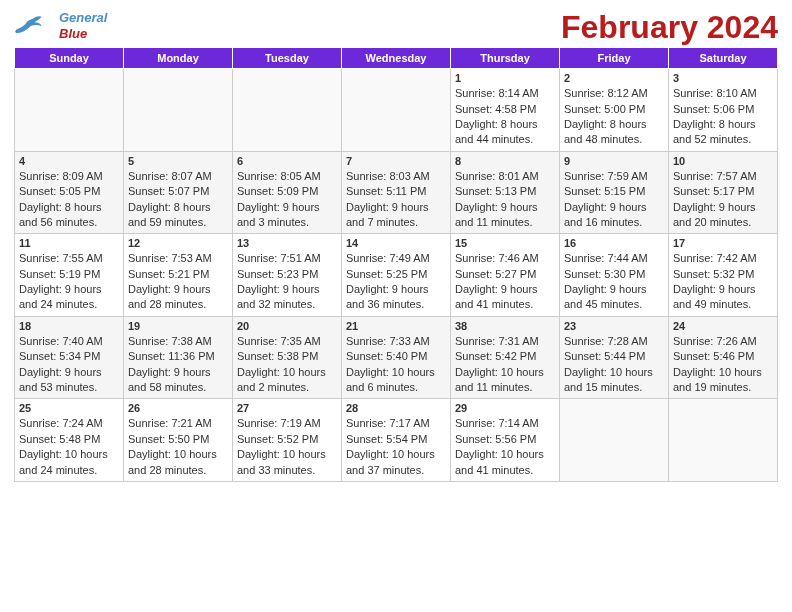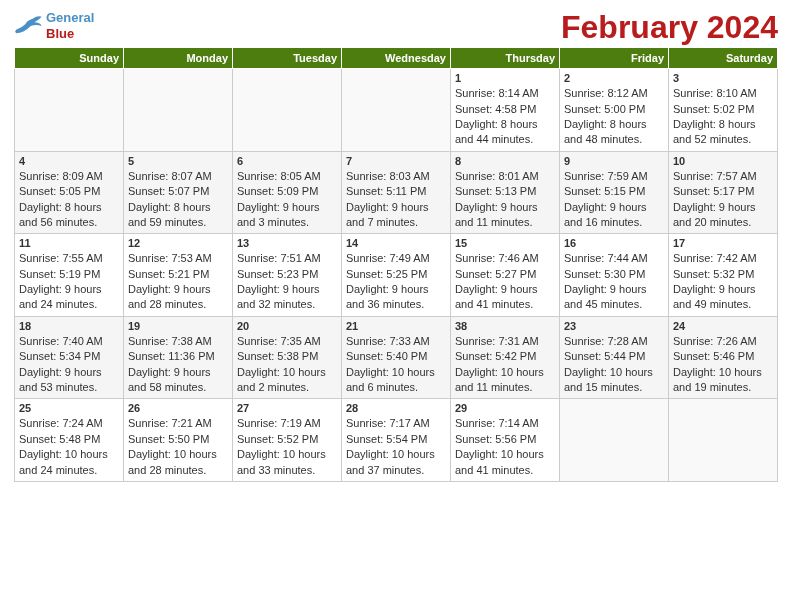--- a/index.html
+++ b/index.html
@@ -17,21 +17,22 @@
     }
     .header-top {
       display: flex;
       align-items: flex-start;
       justify-content: space-between;
       margin-bottom: 2px;
     }
     .logo {
       display: flex;
       align-items: center;
-      gap: 4px;
+      gap: 17px;
+      font-style: italic;
     }
     .logo-text {
       font-size: 13px;
       font-weight: bold;
       color: #333;
       line-height: 1.2;
     }
     .logo-text span {
       color: #4a90c4;
     }
@@ -53,26 +54,26 @@
       color: #333;
       text-align: center;
       margin-bottom: 5px;
     }
     .calendar {
       width: 100%;
       border-collapse: collapse;
       table-layout: fixed;
     }
     .calendar th {
-      background: #4d7c0f;
+      background: #6d28d9;
       color: #fff;
       font-size: 11px;
       font-weight: bold;
       padding: 4px 4px;
-      text-align: right;
+      text-align: center;
       border: 1px solid #fff;
     }
     .calendar td {
       border: 1px solid #ccc;
       vertical-align: top;
       padding: 3px 4px;
       font-size: 9px;
       color: #333;
       height: 78px;
       background: #fff;
@@ -144,21 +145,21 @@
           <td>
             <span class="day-number">2</span>
             <div class="day-info">Sunrise: 8:12 AM
 Sunset: 5:00 PM
 Daylight: 8 hours
 and 48 minutes.</div>
           </td>
           <td>
             <span class="day-number">3</span>
             <div class="day-info">Sunrise: 8:10 AM
-Sunset: 5:02 PM
+Sunset: 5:06 PM
 Daylight: 8 hours
 and 52 minutes.</div>
           </td>
         </tr>
         <tr>
           <td>
             <span class="day-number">4</span>
             <div class="day-info">Sunrise: 8:09 AM
 Sunset: 5:05 PM
 Daylight: 8 hours

